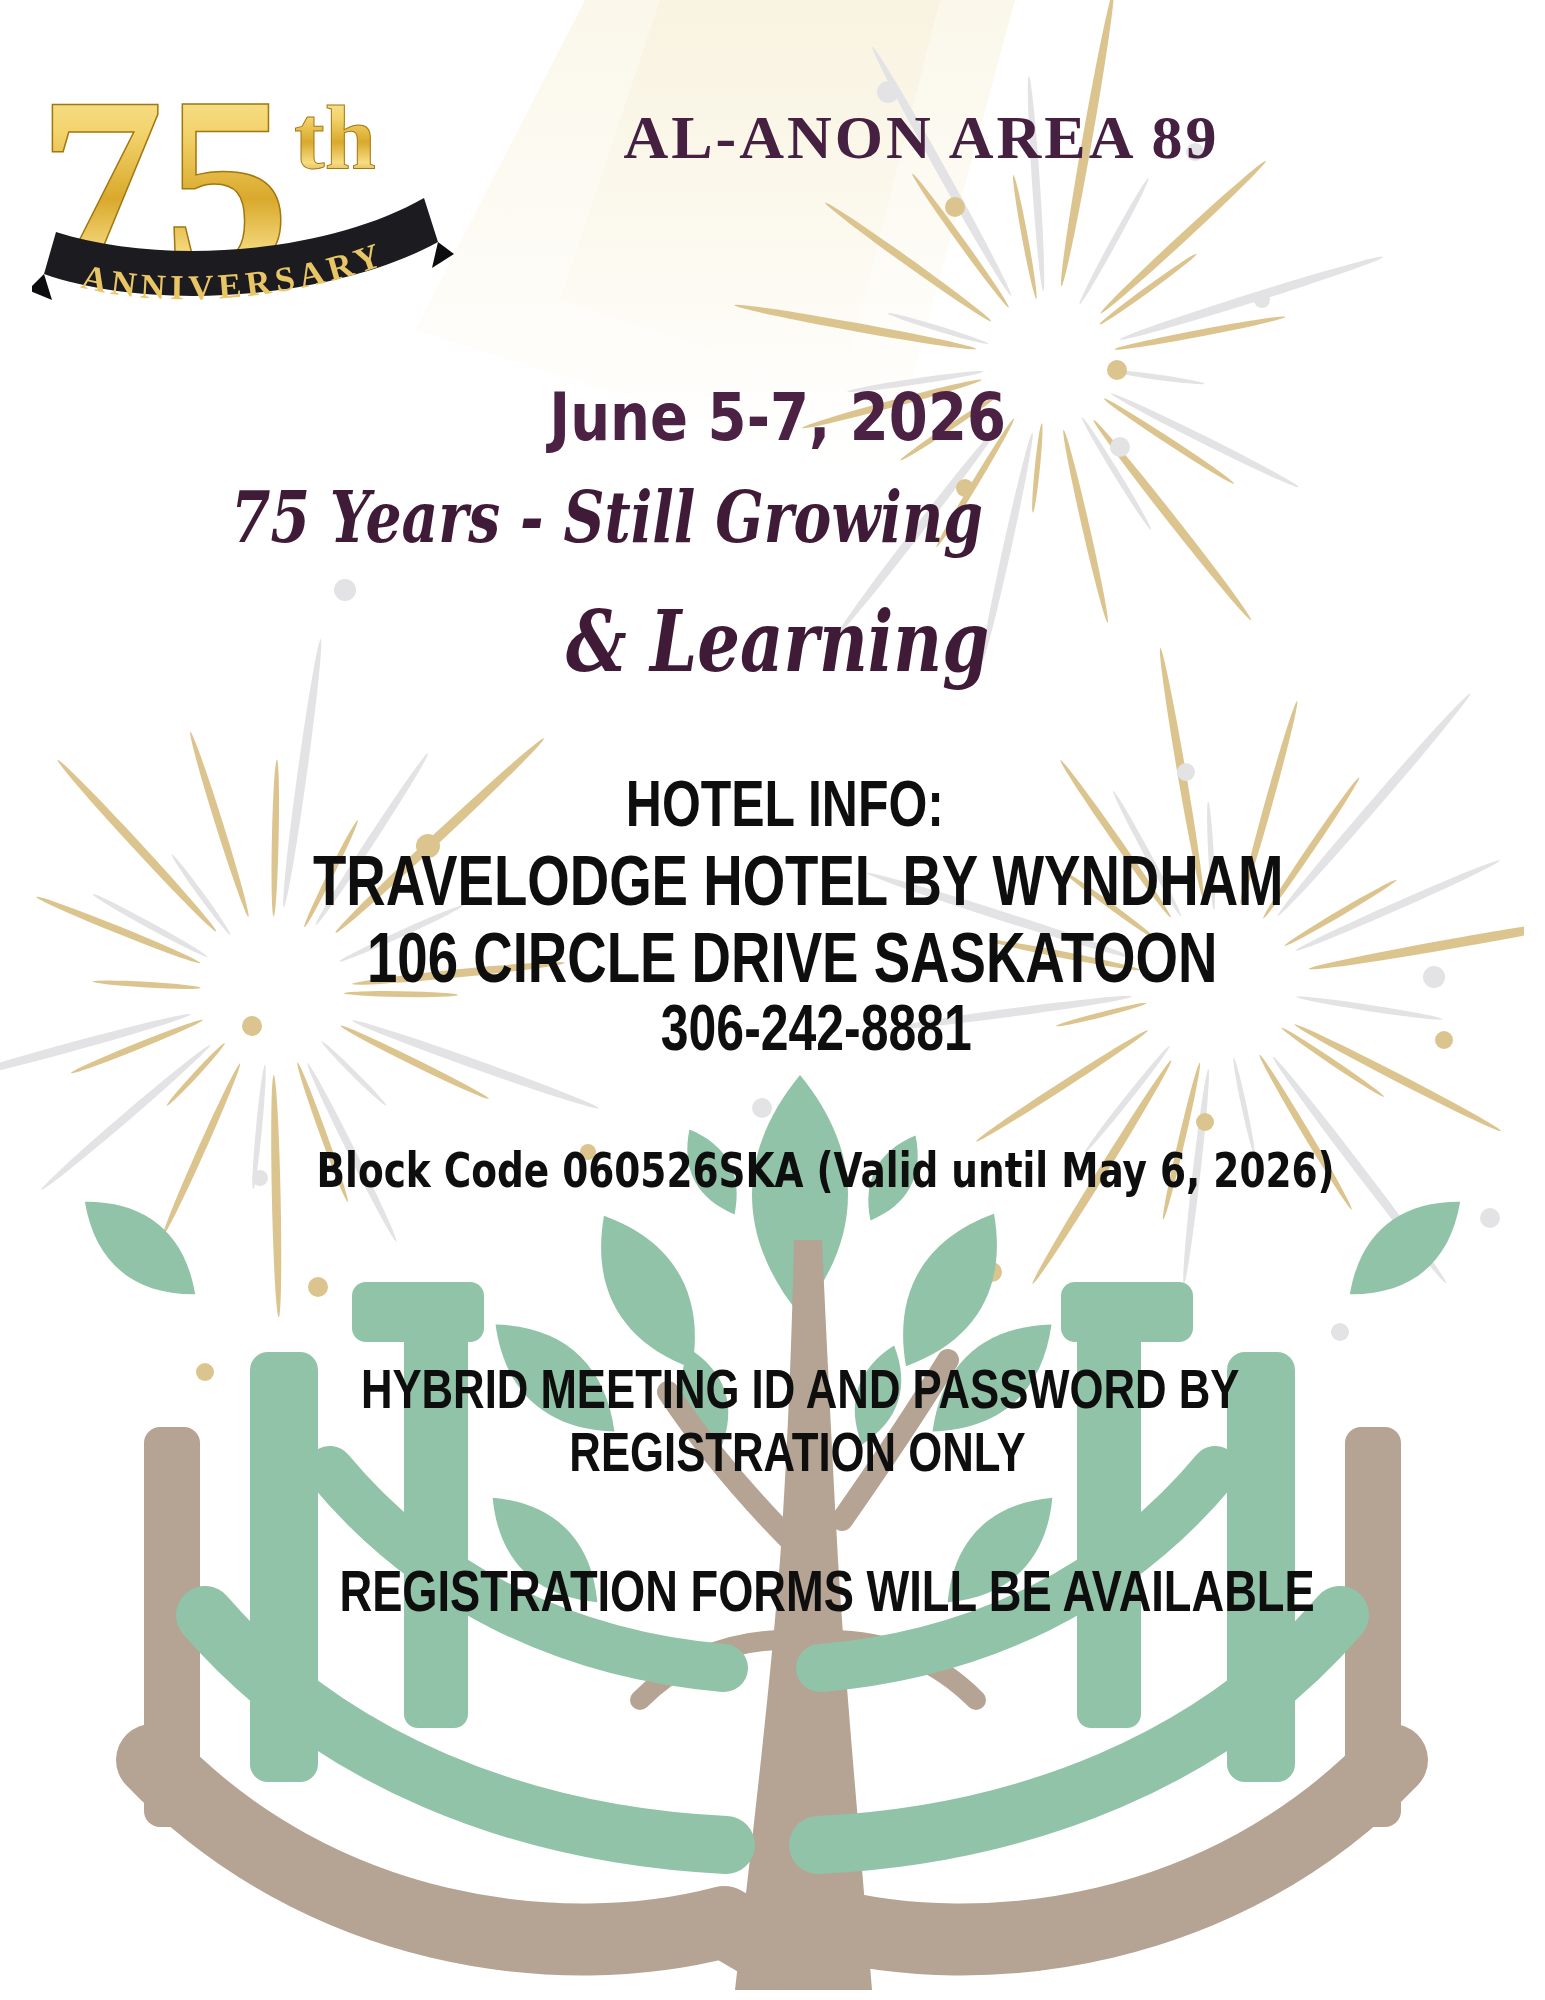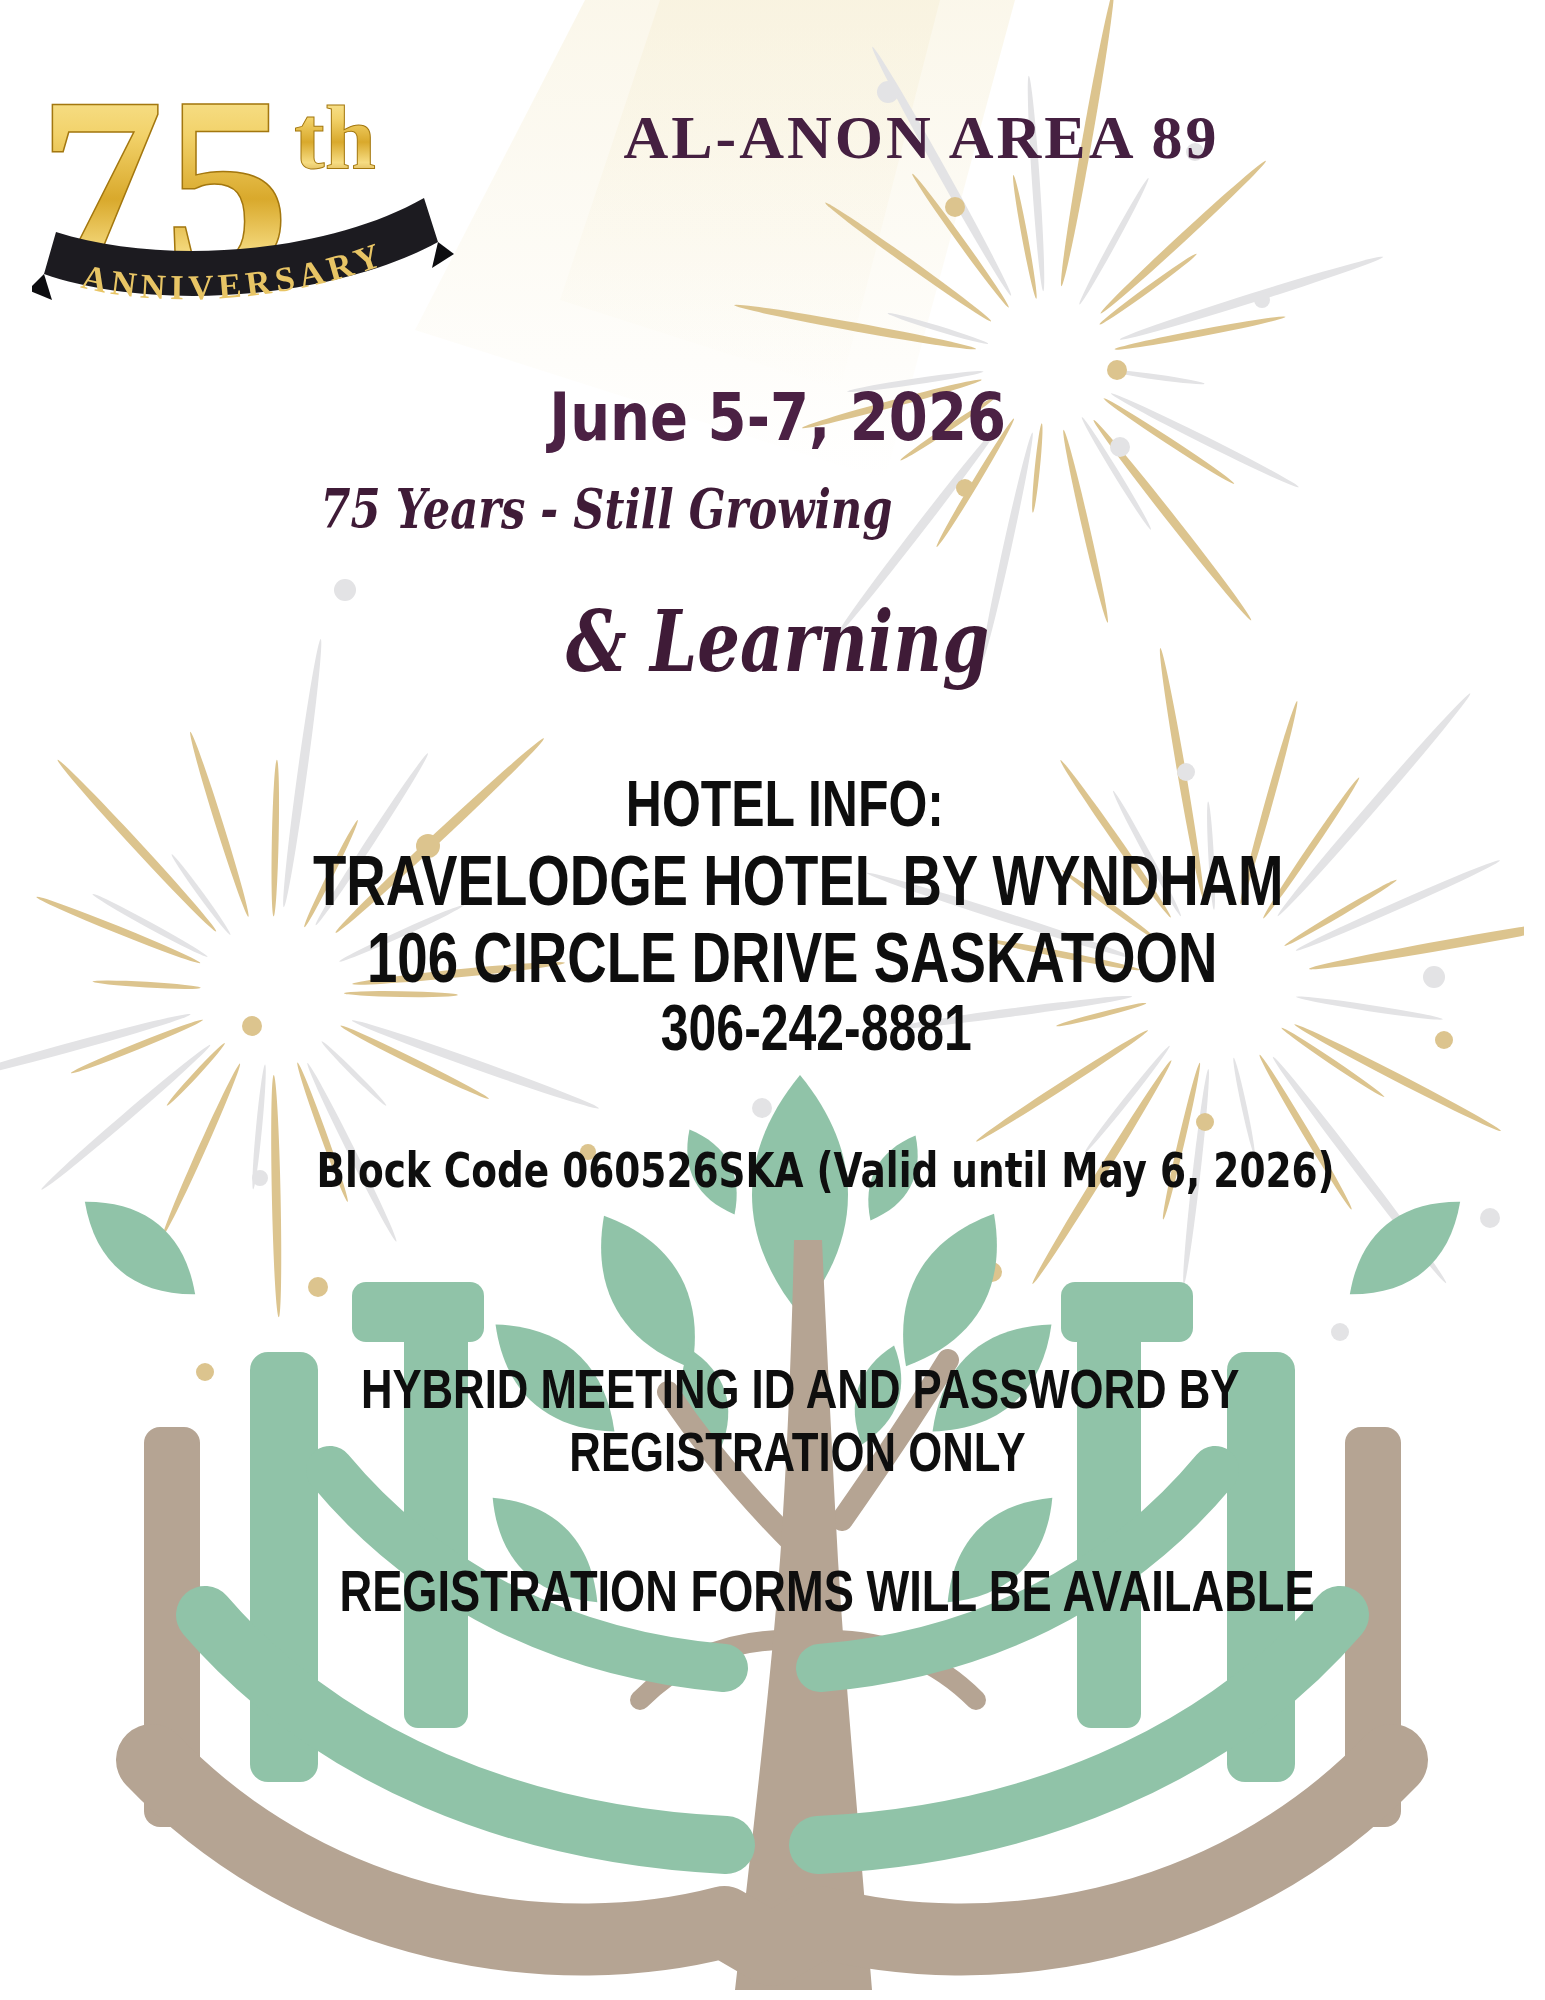--- a/index.html
+++ b/index.html
@@ -10,21 +10,21 @@
   .t{position:absolute;left:0;width:1545px;text-align:center;line-height:1;white-space:nowrap;z-index:5;}
   .t>span{display:inline-block;transform-origin:50% 50%;}
   .serifTitle{font-family:"Liberation Serif",serif;font-weight:700;color:#452041;letter-spacing:3px;}
   #title1{top:106px;font-size:62px;}
   #title1>span{transform:translateX(149px);}
   #title2{top:176px;font-size:62px;}
   #title2>span{transform:translateX(166px);}
   #date{top:385px;font-family:"DejaVu Sans",sans-serif;font-weight:700;font-size:66px;color:#4b2144;}
   #date>span{transform:translateX(5px) scaleX(.85);}
   .script{font-family:"DejaVu Serif",serif;font-style:italic;font-weight:700;color:#3f1b37;}
-  #script1{top:482px;font-size:54px;}
+  #script1{top:482px;font-size:71px;}
   #script1>span{transform:translateX(-166px) scaleX(.8);}
   #script2{top:600px;font-size:84px;}
   #script2>span{transform:translateX(5px) scaleX(.8);}
   .cond{font-family:"Liberation Sans",sans-serif;font-weight:700;color:#0e0e0e;}
   #hotelinfo{top:772px;font-size:64px;}
   #hotelinfo>span{transform:translateX(12px) scaleX(.78);}
   #hotelname{top:846px;font-size:70px;}
   #hotelname>span{transform:translateX(26px) scaleX(.78);}
   #hoteladdr{top:923px;font-size:70px;}
   #hoteladdr>span{transform:translateX(20px) scaleX(.78);}

